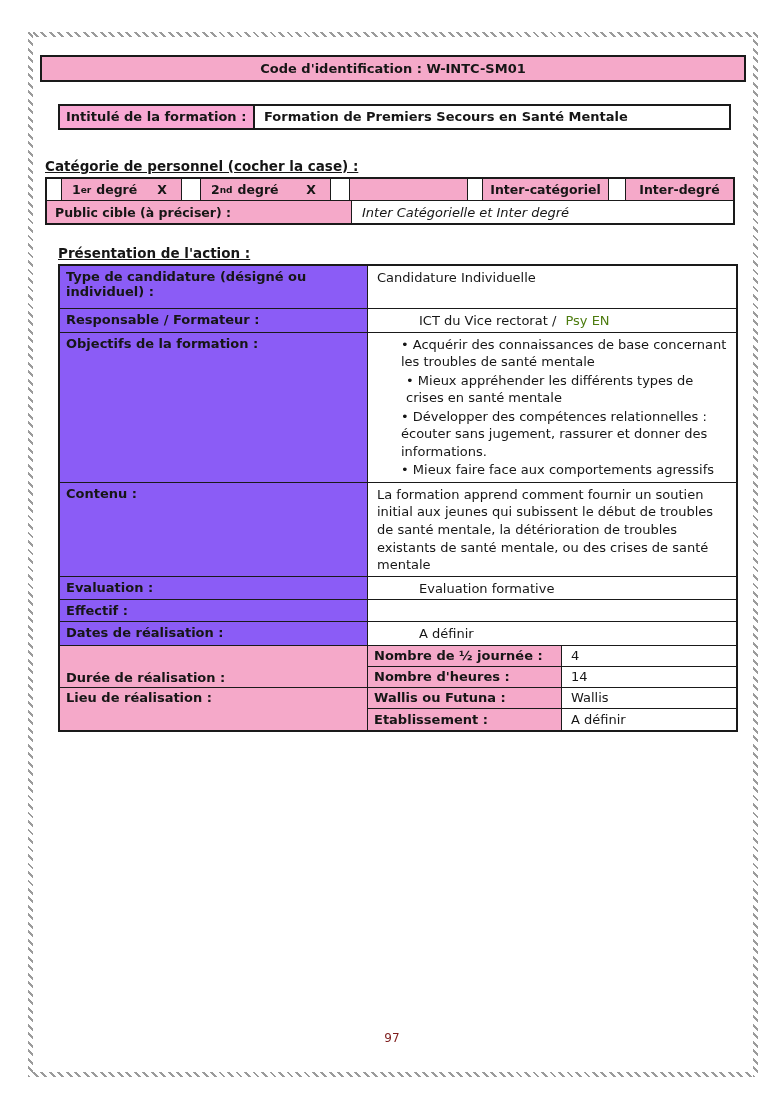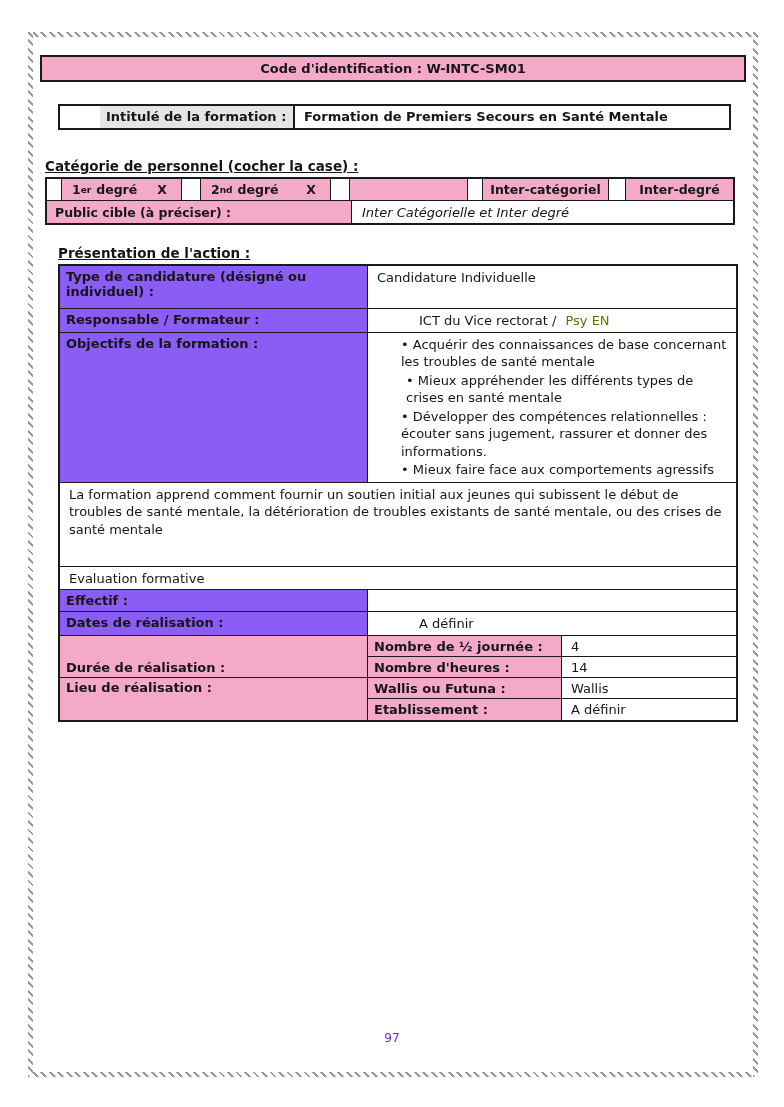--- a/index.html
+++ b/index.html
@@ -20,22 +20,22 @@
 
   .code-bar {
     height:27px; line-height:23px; text-align:center; font-weight:bold;
     background:#f5a9c9; border:2px solid #1a1a1a; font-size:13px;
   }
 
   .intitule-table {
     display:flex; border:2px solid #1a1a1a; margin:22px 0 0 18px; width:673px; min-height:26px;
   }
   .intitule-label {
-    width:195px; background:#e5e5e5; font-weight:bold; padding:3px 4px 2px 6px;
-    border-right:2px solid #1a1a1a; white-space:nowrap;margin-left:40px;
+    width:195px; background:#f9a8d4; font-weight:bold; padding:3px 4px 2px 6px;
+    border-right:2px solid #1a1a1a; white-space:nowrap;
   }
   .intitule-value { flex:1; background:#fff; font-weight:bold; padding:3px 4px 2px 9px; }
 
   .section-heading { font-weight:bold; text-decoration:underline; margin:28px 0 3px 5px; font-size:13.5px; }
   .section-heading.p2 { margin:20px 0 3px 18px; }
 
   .cat-table { margin-left:5px; width:690px; border:2px solid #1a1a1a; }
   .cat-row { display:flex; height:22px; }
   .cat-row.r1 { border-bottom:1.5px solid #1a1a1a; }
   .cat-cell {
@@ -74,21 +74,21 @@
   .bg-left {
     grid-column:1; background:#f5a9c9; font-weight:bold; padding-left:6px;
     border-right:1.5px solid #1a1a1a;
   }
   .bg-leftA { grid-row:1 / span 2; align-items:flex-end; padding-bottom:2px; border-bottom:1.5px solid #1a1a1a; }
   .bg-leftB { grid-row:3 / span 2; align-items:flex-start; padding-top:2px; }
   .bg-mid { grid-column:2; background:#f5a9c9; font-weight:bold; padding-left:6px; border-right:1.5px solid #1a1a1a; white-space:nowrap; }
   .bg-val { grid-column:3; background:#fff; padding-left:9px; }
   .bg-bb { border-bottom:1.5px solid #1a1a1a; }
 
-  .page-number { position:absolute; top:1031px; left:0; width:100%; text-align:center; font-size:12px; color:#6d28d9; }
+  .page-number { position:absolute; top:1031px; left:0; width:100%; text-align:center; font-size:12px; color:#7f1d1d; }
 </style>
 </head>
 <body>
 
 <div class="frame-strip frame-top"></div>
 <div class="frame-strip frame-bottom"></div>
 <div class="frame-strip frame-left"></div>
 <div class="frame-strip frame-right"></div>
 
 <div class="content">
@@ -152,24 +152,26 @@
       <div class="plabel">Objectifs de la formation :</div>
       <div class="pvalue">
         <div class="bullet-line">• Acquérir des connaissances de base concernant les troubles de santé mentale</div>
         <div class="bullet-line indent">• Mieux appréhender les différents types de crises en santé mentale</div>
         <div class="bullet-line">• Développer des compétences relationnelles : écouter sans jugement, rassurer et donner des informations.</div>
         <div class="bullet-line">• Mieux faire face aux comportements agressifs</div>
       </div>
     </div>
 
     <div class="prow h-cont">
+      <div class="plabel">Contenu :</div>
       <div class="pvalue">La formation apprend comment fournir un soutien initial aux jeunes qui subissent le début de troubles de santé mentale, la détérioration de troubles existants de santé mentale, ou des crises de santé mentale</div>
     </div>
 
     <div class="prow h-one">
+      <div class="plabel">Evaluation :</div>
       <div class="pvalue">Evaluation formative</div>
     </div>
 
     <div class="prow h-one">
       <div class="plabel">Effectif :</div>
     </div>
 
     <div class="prow h-one">
       <div class="plabel">Dates de réalisation :</div>
       <div class="pvalue">A définir</div>

